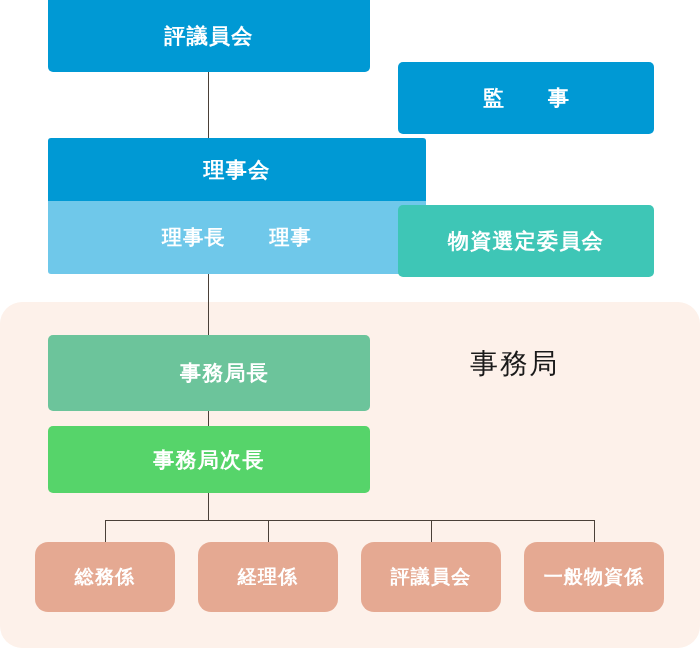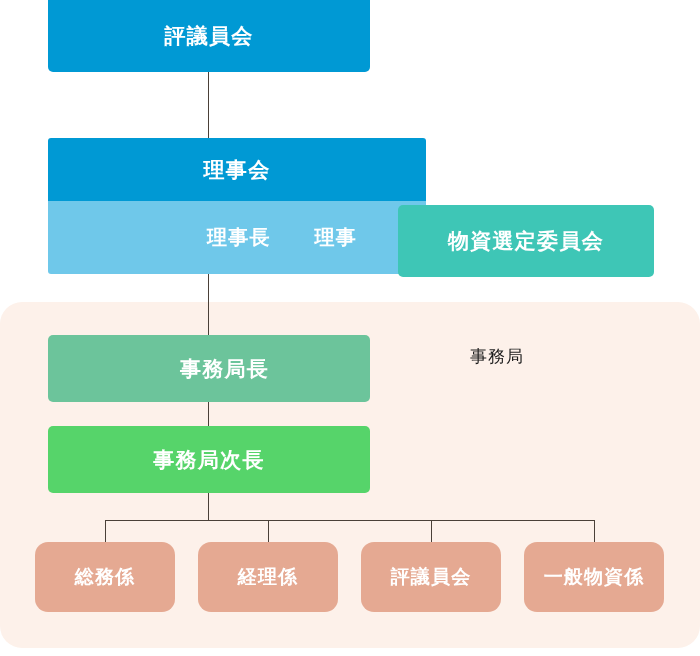--- a/index.html
+++ b/index.html
@@ -68,47 +68,47 @@
     position: absolute; left: 0; top: 0; width: 100%; height: 63px;
     background: #0099d4;
     display: flex; align-items: center; justify-content: center;
     color: #fff; font-weight: bold; font-size: 21px; letter-spacing: 0.06em;
   }
   .node-board-bottom {          
     position: absolute; left: 0; top: 63px; width: 100%; height: 73px;
     background: #6fc8ea;
     display: flex; align-items: center; justify-content: center;
     gap: 44px;
-    color: #fff; font-weight: bold; font-size: 20px; letter-spacing: 0.06em; padding-left: 45px;
+    color: #fff; font-weight: bold; font-size: 20px; letter-spacing: 0.06em;
   }
 
   .node-materials-committee {   
     left: 398px; top: 205px; width: 256px; height: 72px;
     background: #3ec6b6;
     font-size: 21px;
   }
 
   .node-secretary-general {     
-    left: 48px; top: 335px; width: 322px; height: 67px;
+    left: 48px; top: 335px; width: 322px; height: 76px;
     background: #6cc49b;
     font-size: 21px;
     padding-left: 31px;
   }
   .node-deputy-secretary {      
     left: 48px; top: 426px; width: 322px; height: 67px;
     background: #56d46a;
     font-size: 21px;
   }
 
   .office-label {               
     position: absolute;
     left: 470px; top: 345px;
     width: 180px;
     color: #1a1a1a;
-    font-size: 17px;
+    font-size: 28px;
     font-weight: normal;
     letter-spacing: 0.06em;
     z-index: 3;
   }
 
   
   .node-division {
     top: 542px;
     height: 70px;
     background: #e5a992;
@@ -151,20 +151,21 @@
   <div class="connector v-line conn-secgen-deputy"></div>
   <div class="connector v-line conn-deputy-bus"></div>
   <div class="connector h-line conn-bus"></div>
   <div class="connector v-line drop-1"></div>
   <div class="connector v-line drop-2"></div>
   <div class="connector v-line drop-3"></div>
   <div class="connector v-line drop-4"></div>
 
   <div class="node node-councillors">評議員会</div>
 
+  <div class="node node-auditor">監　事</div>
 
   <div class="group-board">
     <div class="node-board-top">理事会</div>
     <div class="node-board-bottom">
       <span>理事長</span>
       <span>理事</span>
     </div>
   </div>
 
   <div class="node node-materials-committee">物資選定委員会</div>

